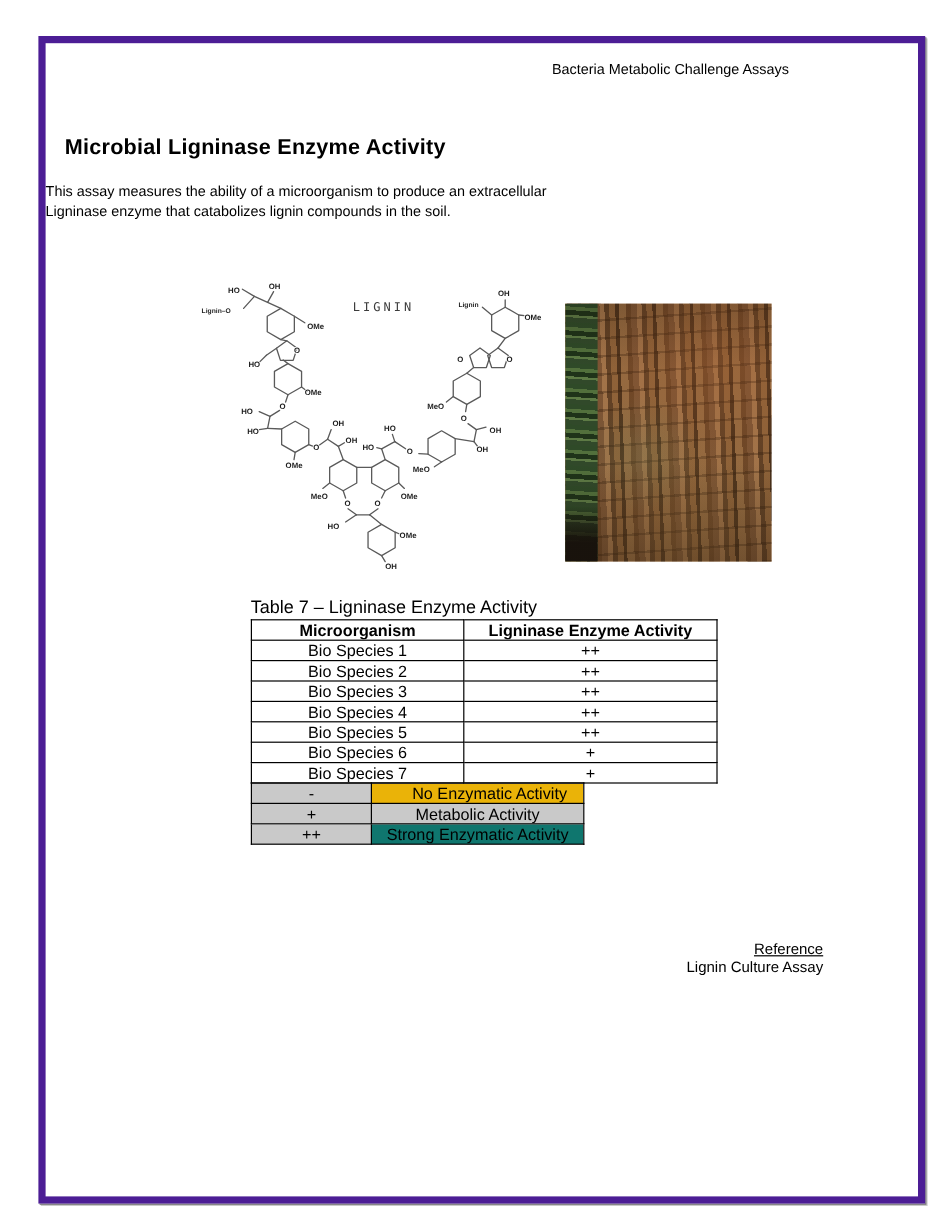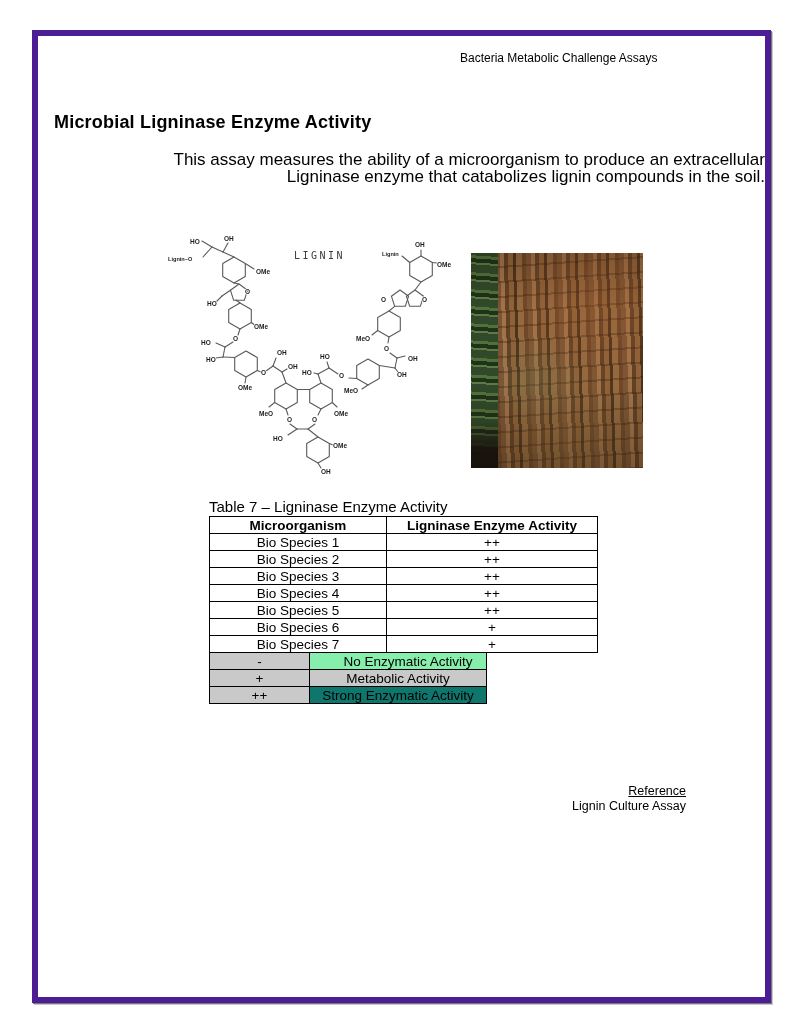--- a/index.html
+++ b/index.html
@@ -13,22 +13,22 @@
     box-shadow:1px 1px 0 #777,2px 2px 0 #c9c9c9;
   }
   .doc-header{
     position:absolute;left:422px;top:15px;font-size:12px;white-space:nowrap;
   }
   .doc-title{
     position:absolute;left:0;top:60px;width:100%;text-align:left;
     font-size:18px;font-weight:bold;margin:16px;letter-spacing:.2px;
   }
   .desc{
-    position:absolute;left:0;top:115px;width:100%;text-align:right;
-    font-size:17px;line-height:17px;margin:0;
+    position:absolute;left:0;top:115px;width:100%;text-align:left;
+    font-size:12px;line-height:17px;margin:0;
   }
   
   svg.struct{position:absolute;left:128px;top:190px;width:300px;height:255px}
   .struct line,.struct polygon,.struct polyline{
     stroke:#5a5a5a;stroke-width:1.1;fill:none;stroke-linecap:round;stroke-linejoin:round;
   }
   .struct text{
     font-family:"Liberation Sans",sans-serif;font-size:6.5px;font-weight:bold;fill:#1d1d1d;
     paint-order:stroke;stroke:#fff;stroke-width:1.5px;stroke-linejoin:round;
   }
@@ -264,21 +264,21 @@
   </table>
 
   <table class="legend-table">
     <colgroup>
         <col class="c1">
         <col class="c2">
       </colgroup>
     <tbody id="legend-body">
     <tr>
           <td style="background: rgb(201, 201, 201);">-</td>
-          <td style="background: #86efac; padding-left: 20px;">No Enzymatic Activity</td>
+          <td style="background: #eab308; padding-left: 20px;">No Enzymatic Activity</td>
         </tr>
         <tr>
           <td style="background: rgb(201, 201, 201);">+</td>
           <td style="background: rgb(201, 201, 201);">Metabolic Activity</td>
         </tr>
         <tr>
           <td style="background: rgb(201, 201, 201);">++</td>
           <td style="background: #0f766e;">Strong Enzymatic Activity</td>
         </tr>
       </tbody>

